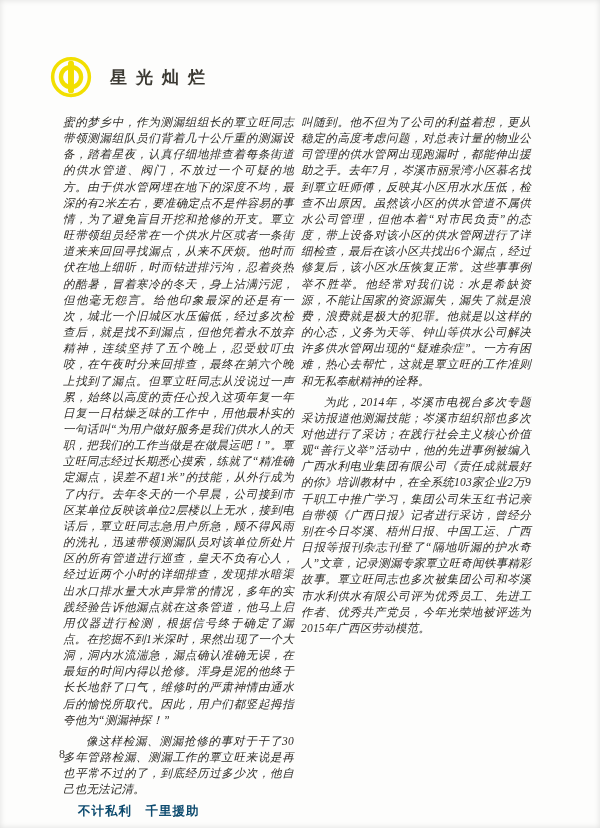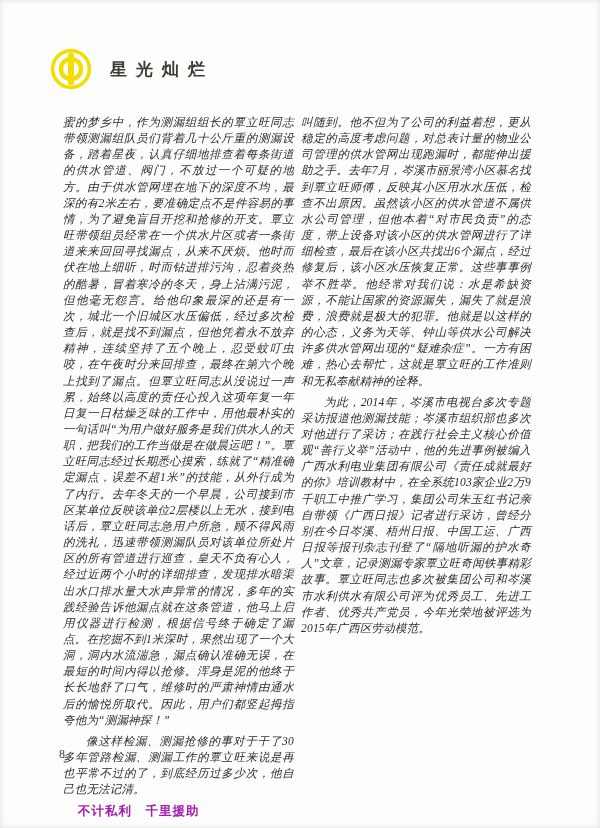--- a/index.html
+++ b/index.html
@@ -5,21 +5,21 @@
   html,body{margin:0;padding:0;background:#e8e8e5;}
   .page{
     position:relative;
     width:600px;height:828px;
     background:#fdfdfc;
     box-shadow:inset 0 0 6px rgba(0,0,0,.12);
     overflow:hidden;
     font-family:"Liberation Serif","DejaVu Serif",serif;
     color:var(--ink,#2e2c27);
   }
-  .masthead{position:absolute;left:50px;top:46px;height:46px;display:flex;align-items:center;}
+  .masthead{position:absolute;left:50px;top:54px;height:46px;display:flex;align-items:center;}
   .emblem{width:42px;height:42px;display:inline-block;}
   .brand{
     margin-left:18px;
     font-size:17px;font-weight:bold;
     letter-spacing:9px;
     color:var(--brand-ink,#3c3a33);
     font-family:"Liberation Serif","DejaVu Serif",serif;
   }
   .col{
     position:absolute;top:109px;
@@ -31,21 +31,21 @@
   .col-right{left:296px;width:240px;}
   .para{margin:5px;font-style:italic;}
   .para.indent{text-indent:2em;}
   .para.align-right{text-align:right;}
   .heading{
     margin:0;
     font-size:12.5px;font-weight:bold;
     text-indent:1.6em;
     letter-spacing:1px;
     line-height:16.15px;
-    color:#a21caf;
+    color:#0c4a6e;
   }
   .pageno{
     position:absolute;left:59px;top:747px;
     font-size:12px;color:#3a3832;
   }
 </style>
 </head>
 <body>
 
 <div class="page" style="--ink: #2e2c27; --brand-ink: #3c3a33; background: rgb(253, 253, 252);">

